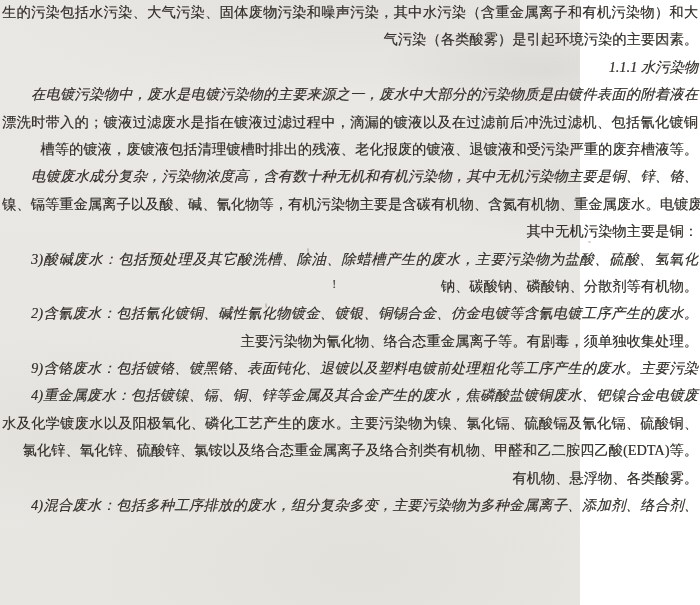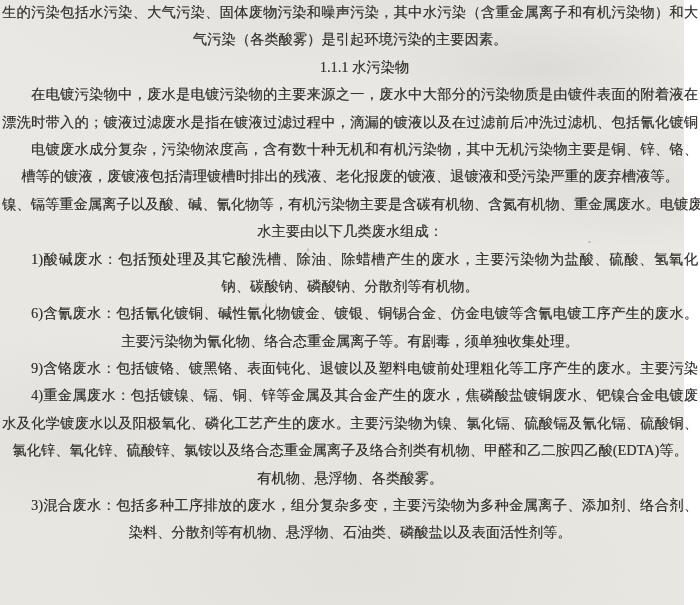--- a/index.html
+++ b/index.html
@@ -1,80 +1,79 @@
 <!DOCTYPE html>
 <html><head>
 <meta charset="utf-8">
 <style>
   html,body{margin:0;padding:0;}
   body{
     width:700px;height:605px;overflow:hidden;
     font-family:"Liberation Serif","DejaVu Serif",serif;
   }
   .page{
-    position:relative;width:684px;height:605px;
+    position:relative;width:580px;height:605px;
     background-color:#e9e7e3;
     background-image:
       radial-gradient(240px 70px at 545px 70px,  rgba(116,113,106,0.10), transparent 70%),
       radial-gradient(320px 90px at 630px 185px, rgba(116,113,106,0.08), transparent 70%),
       radial-gradient(260px 140px at 70px 430px, rgba(120,117,109,0.06), transparent 70%),
       radial-gradient(420px 220px at 360px 565px,rgba(120,117,109,0.05), transparent 70%),
       radial-gradient(500px 120px at 350px 8px,  rgba(116,113,106,0.06), transparent 75%),
       linear-gradient(#eae8e4,#e8e6e1);
   }
   .text-block{
     position:absolute;left:2px;top:-1px;width:696px;
     font-size:14.3px;
     color:#36332e;
     text-shadow:0.3px 0.3px 0.6px rgba(54,50,44,0.55);
   }
   .line{
     height:27.4px;line-height:27.4px;
     white-space:nowrap;
-    text-align:center;
+    text-align:right;
   }
   .line.fill{
     text-align:justify;
     text-align-last:justify;
     -moz-text-align-last:justify;
   }
-  .line.indent{padding-left:29px;}
+  .line.indent{padding-left:29px;font-style:italic;}
   .stray-mark{
     position:absolute;left:332px;top:276px;
     font-size:13px;color:#4c4841;
     text-shadow:0.3px 0.3px 0.5px rgba(54,50,44,0.5);
   }
   .speck{position:absolute;border-radius:50%;background:rgba(92,88,80,0.30);}
   .speck.s1{left:588px;top:241px;width:3px;height:2px;}
   .speck.s2{left:307px;top:248px;width:2px;height:4px;}
   .speck.s3{left:265px;top:303px;width:2px;height:5px;}
 </style>
 </head>
 <body>
 
 <div class="page">
   <div class="text-block" id="text-block">
       <div class="line fill">生的污染包括水污染、大气污染、固体废物污染和噪声污染，其中水污染（含重金属离子和有机污染物）和大</div>
       <div class="line">气污染（各类酸雾）是引起环境污染的主要因素。</div>
       <div class="line indent">1.1.1 水污染物</div>
       <div class="line indent fill">在电镀污染物中，废水是电镀污染物的主要来源之一，废水中大部分的污染物质是由镀件表面的附着液在</div>
       <div class="line fill">漂洗时带入的；镀液过滤废水是指在镀液过滤过程中，滴漏的镀液以及在过滤前后冲洗过滤机、包括氰化镀铜</div>
+      <div class="line">槽等的镀液，废镀液包括清理镀槽时排出的残液、老化报废的镀液、退镀液和受污染严重的废弃槽液等。</div>
       <div class="line indent fill">电镀废水成分复杂，污染物浓度高，含有数十种无机和有机污染物，其中无机污染物主要是铜、锌、铬、</div>
-      <div class="line">槽等的镀液，废镀液包括清理镀槽时排出的残液、老化报废的镀液、退镀液和受污染严重的废弃槽液等。</div>
       <div class="line fill">镍、镉等重金属离子以及酸、碱、氰化物等，有机污染物主要是含碳有机物、含氮有机物、重金属废水。电镀废</div>
-      <div class="line">水主要由以下几类废水组成：</div>
-      <div class="line indent fill">1)酸碱废水：包括预处理及其它酸洗槽、除油、除蜡槽产生的废水，主要污染物为盐酸、硫酸、氢氧化</div>
+      <div class="line">其中无机污染物主要是铜：</div>
+      <div class="line indent fill">3)酸碱废水：包括预处理及其它酸洗槽、除油、除蜡槽产生的废水，主要污染物为盐酸、硫酸、氢氧化</div>
       <div class="line">钠、碳酸钠、磷酸钠、分散剂等有机物。</div>
-      <div class="line indent fill">6)含氰废水：包括氰化镀铜、碱性氰化物镀金、镀银、铜锡合金、仿金电镀等含氰电镀工序产生的废水。</div>
+      <div class="line indent fill">2)含氰废水：包括氰化镀铜、碱性氰化物镀金、镀银、铜锡合金、仿金电镀等含氰电镀工序产生的废水。</div>
       <div class="line">主要污染物为氰化物、络合态重金属离子等。有剧毒，须单独收集处理。</div>
       <div class="line indent fill">9)含铬废水：包括镀铬、镀黑铬、表面钝化、退镀以及塑料电镀前处理粗化等工序产生的废水。主要污染</div>
       <div class="line indent fill">4)重金属废水：包括镀镍、镉、铜、锌等金属及其合金产生的废水，焦磷酸盐镀铜废水、钯镍合金电镀废</div>
       <div class="line fill">水及化学镀废水以及阳极氧化、磷化工艺产生的废水。主要污染物为镍、氯化镉、硫酸镉及氰化镉、硫酸铜、</div>
       <div class="line">氯化锌、氧化锌、硫酸锌、氯铵以及络合态重金属离子及络合剂类有机物、甲醛和乙二胺四乙酸(EDTA)等。</div>
       <div class="line">有机物、悬浮物、各类酸雾。</div>
-      <div class="line indent fill">3)混合废水：包括多种工序排放的废水，组分复杂多变，主要污染物为多种金属离子、添加剂、络合剂、</div>
-      <div class="line">染料、分散剂等有机物、悬浮物、石油类、磷酸盐以及表面活性剂等。</div>
+      <div class="line indent fill">4)混合废水：包括多种工序排放的废水，组分复杂多变，主要污染物为多种金属离子、添加剂、络合剂、</div>
     </div>
   <span class="stray-mark">!</span>
   <span class="speck s1"></span>
   <span class="speck s2"></span>
   <span class="speck s3"></span>
 </div>
 
 </body></html>

